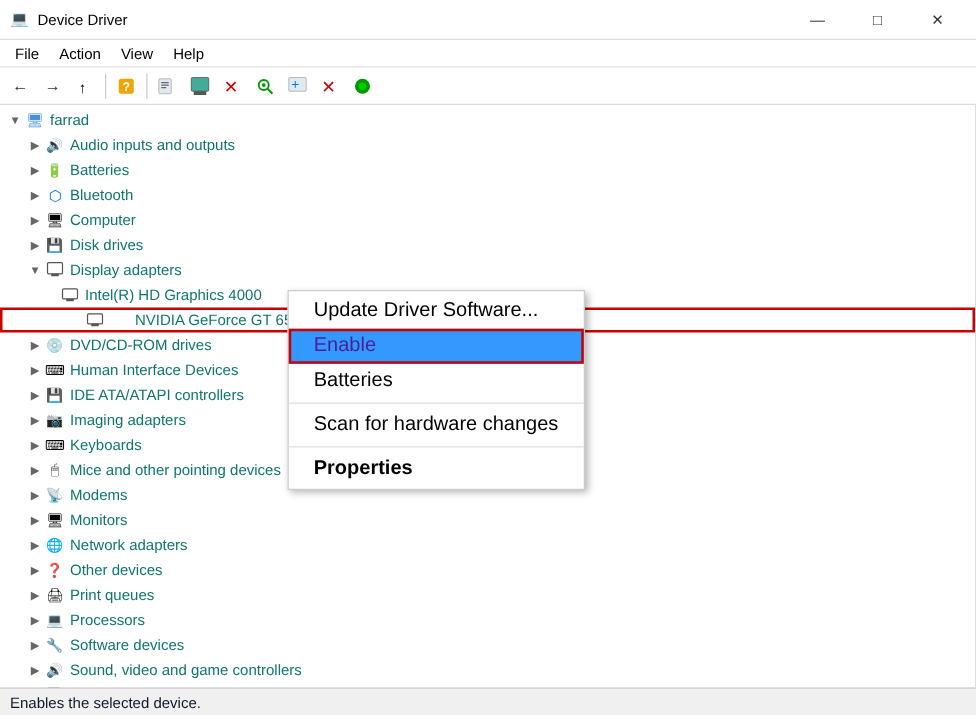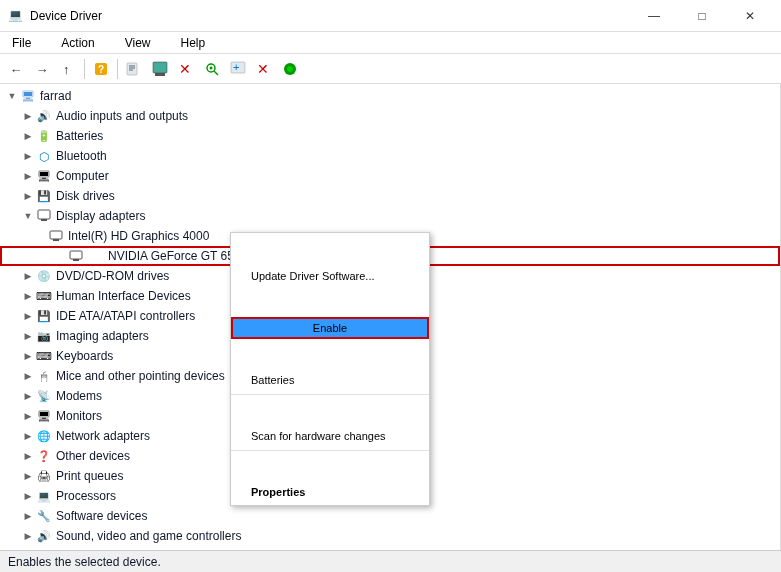--- a/index.html
+++ b/index.html
@@ -54,21 +54,21 @@
     }
 
     
     .menu-bar {
       background: #fff;
       height: 22px;
       display: flex;
       align-items: center;
       padding: 0 4px;
       border-bottom: 1px solid #ddd;
-      gap: 14px;
+      gap: 0;
     }
     .menu-item {
       padding: 2px 8px;
       cursor: pointer;
       font-size: 12px;
       color: #000;
     }
 
     
     .toolbar {
@@ -145,52 +145,50 @@
       height: 16px;
       margin-right: 4px;
       display: flex;
       align-items: center;
       justify-content: center;
       flex-shrink: 0;
       font-size: 11px;
     }
     .tree-label {
       font-size: 12px;
-      color: #0f172a;
+      color: #0f766e;
     }
     .indent-1 { padding-left: 20px; }
     .indent-2 { padding-left: 32px; }
 
     
     .context-menu {
       position: absolute;
       top: 148px;
       left: 230px;
       background: #fff;
       border: 1px solid #ccc;
       box-shadow: 2px 2px 6px rgba(0,0,0,0.3);
       z-index: 100;
       min-width: 200px;
       padding: 2px 0;
     }
     .ctx-item {
       padding: 5px 20px;
       cursor: pointer;
-      font-size: 11px;
+      font-size: 16px;
       color: #000;
       display: flex;
       align-items: center;
-      margin-top: 30px;
     }
     .ctx-item.highlighted {
       background: #3399ff;
-      color: #000000;
+      color: #4c1d95;
       outline: 2px solid #cc0000;
       outline-offset: -2px;
-      justify-content: center;
     }
     .ctx-item.bold { font-weight: bold; }
     .ctx-separator {
       height: 1px;
       background: #e0e0e0;
       margin: 3px 0;
     }
 
     
     .tree-view::-webkit-scrollbar { width: 12px; }

